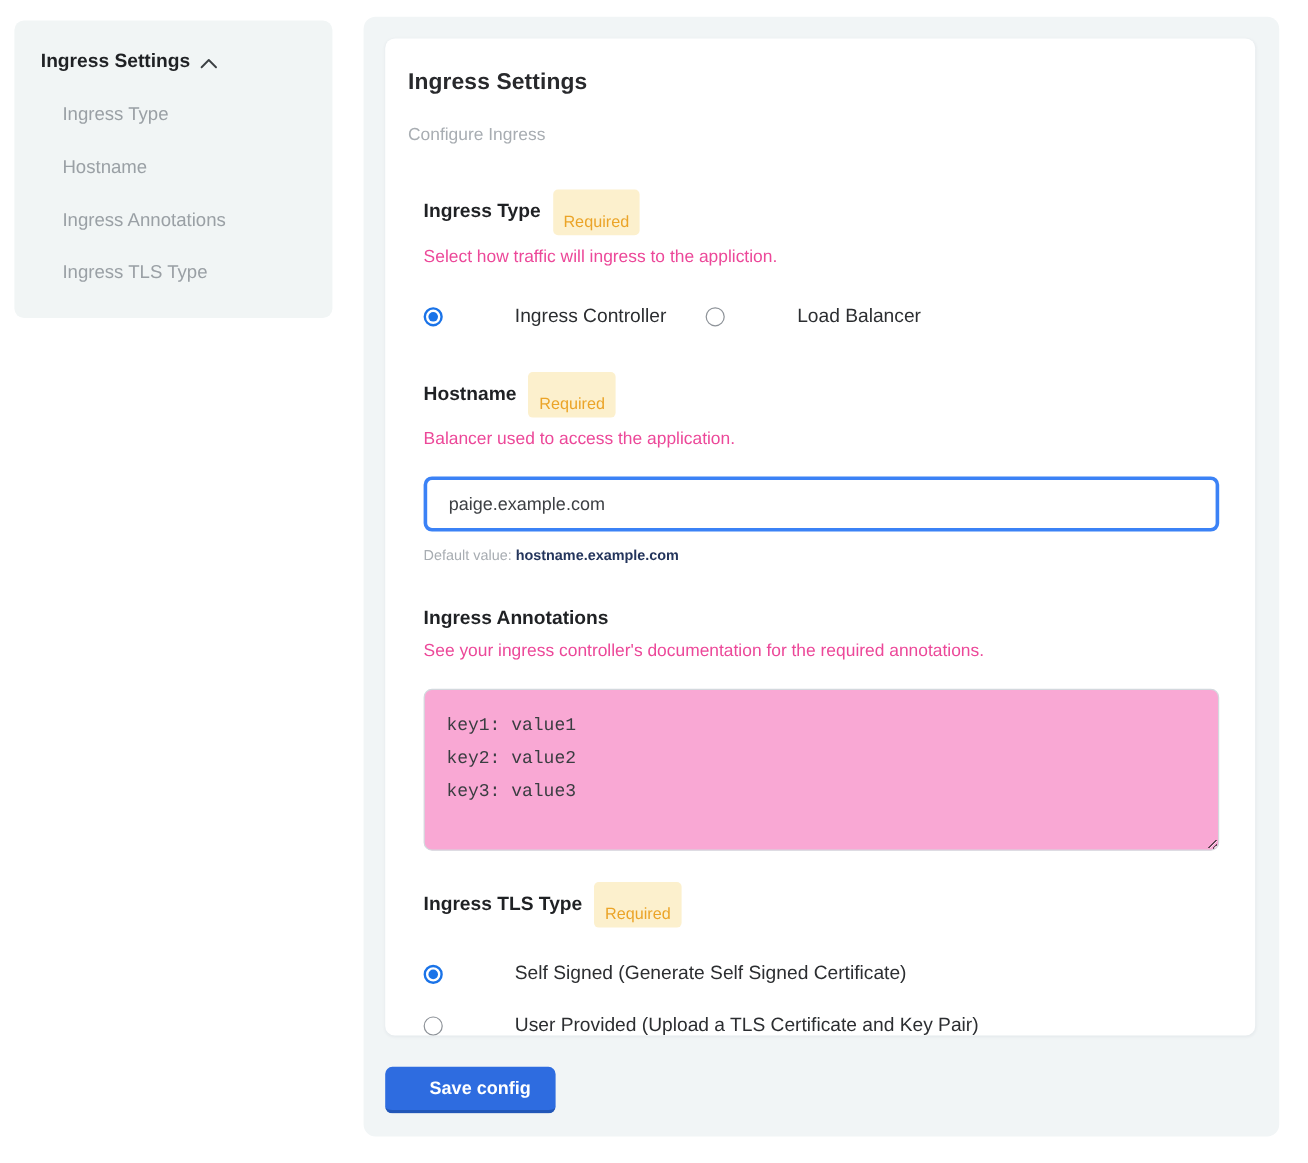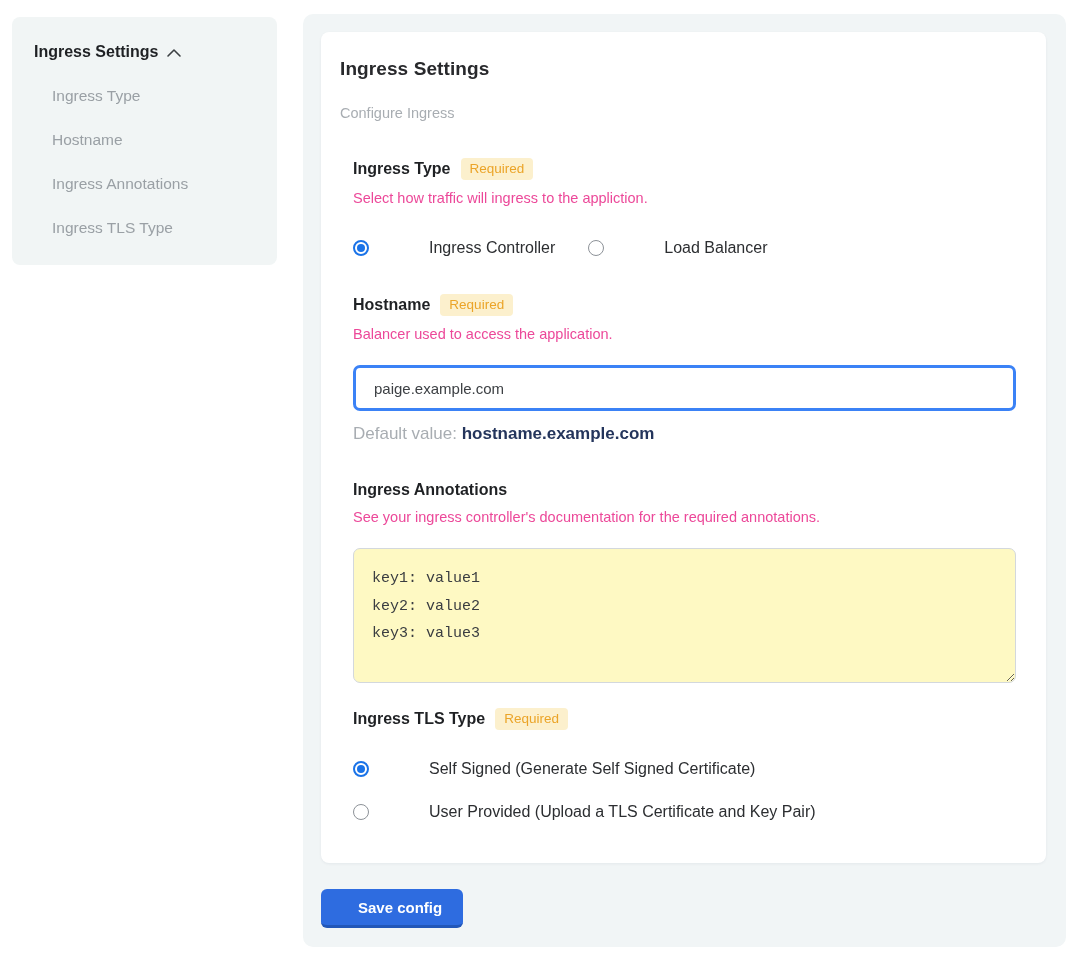--- a/index.html
+++ b/index.html
@@ -64,21 +64,21 @@
   .section-head {
     display: flex; align-items: center; gap: 10px;
   }
   .section-label {
     font-size: 16px; font-weight: 600; color: #1f2124;
   }
   .required-badge {
     background: #fcf0cd;
     color: #eba428;
     font-size: 13.5px;
-    padding: 3px 9px 4px 9px;
+    padding: 19px 9px 4px 9px;
     border-radius: 4px;
   }
   .section-desc {
     margin-top: 10px;
     font-size: 14.5px; color: #ec4899;
   }
 
   
   .radio-row-inline {
     display: flex; align-items: center; gap: 33px;
@@ -119,36 +119,36 @@
     border: 3px solid #3b82f6;
     border-radius: 7px;
     padding: 0 18px;
     font-family: "Liberation Sans", sans-serif;
     font-size: 15px; color: #3d4044;
     outline: none;
     background: #ffffff;
   }
   .default-line {
     margin-top: 13px;
-    font-size: 17px; color: #a8adb2;
+    font-size: 12px; color: #a8adb2;
   }
   .default-line b { color: #24355c; font-weight: 700; }
 
   .annotations-area {
     margin-top: 23px;
     width: 663px; height: 135px;
     border: 1px solid #d3d8dd;
     border-radius: 7px;
     padding: 16px 18px;
     font-family: "Liberation Mono", "DejaVu Sans Mono", monospace;
     font-size: 15px; line-height: 27.5px;
     color: #3a3d41;
     outline: none;
     resize: both;
-    background: #fef9c3;
+    background: #f9a8d4;
   }
   .section-tls { margin-top: 21px; }
 
   
   .save-btn {
     margin-top: 26px;
     display: inline-block;
     background: #2e6ce0;
     border: none;
     border-bottom: 3px solid #2257b8;

